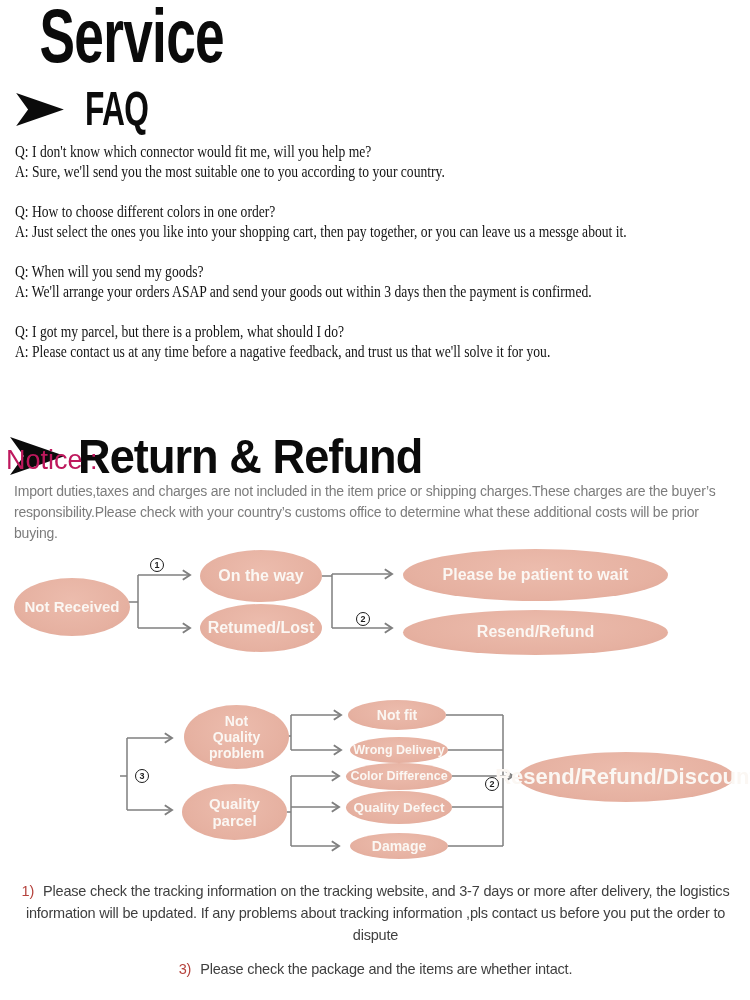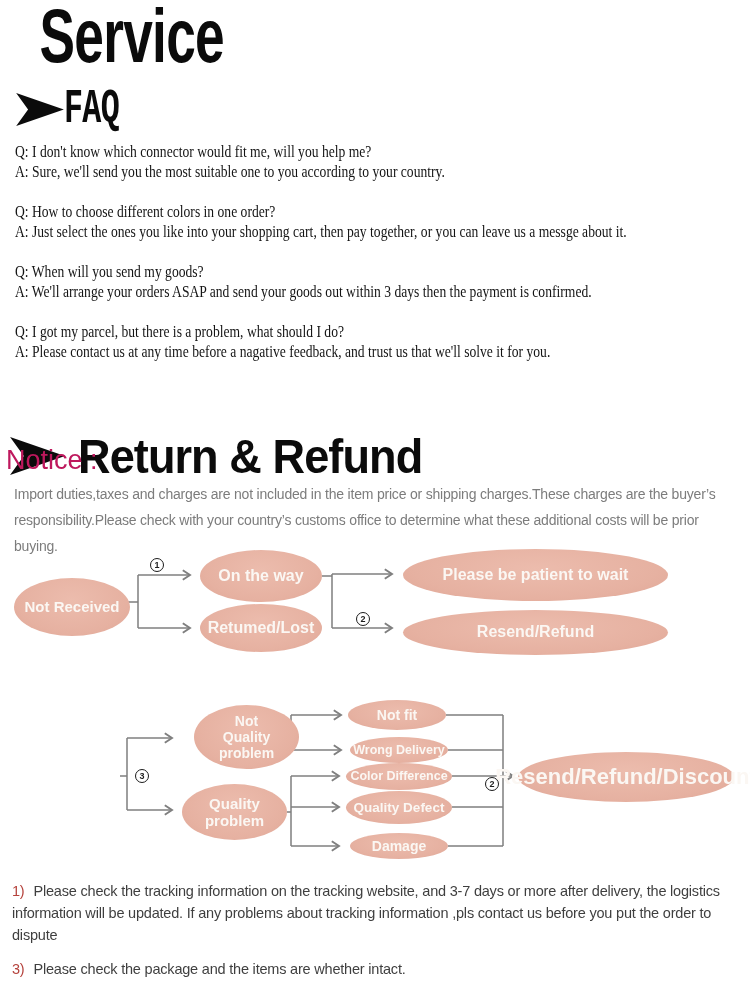--- a/index.html
+++ b/index.html
@@ -9,33 +9,33 @@
   }
   
   .page-title { position:absolute; top:0px; left:0; width:750px; text-align:left; }
   .page-title span{
     display:inline-block; font-weight:bold; font-size:76px; line-height:72px;
     color:#0b0b0b; transform:scaleX(0.70); transform-origin:50% 50%; letter-spacing:-1px;
   }
   .sec-header { position:absolute; display:flex; align-items:center; }
   .sec-header svg { display:block; }
   .hdr-label { display:inline-block; font-weight:bold; color:#0b0b0b; transform-origin:left center; letter-spacing:-1px; }
-  .faq-hdr   { top:88px; left:16px; gap:0;font-family:Liberation Mono, monospace; }
+  .faq-hdr   { top:88px; left:16px; gap:21px; }
   .faq-hdr .hdr-label { font-size:48px; line-height:42px; transform:scaleX(0.66); }
   .rr-hdr    { top:390px; left:9px; gap:12px;margin-top:44px; }
   .rr-hdr .hdr-label { font-size:49px; line-height:44px; transform:scaleX(0.92); }
   
   .qa-block { position:absolute; top:142px; left:15px; width:900px;
     font-family:"Liberation Serif", serif; font-size:17px; color:#141414; }
   .qa-pair { margin-bottom:20px; transform:scaleX(0.80); transform-origin:left top; }
   .qa-line { line-height:20px; white-space:nowrap; }
   
   .notice-title { position:absolute; top:446px; left:6px; font-size:27px; line-height:28px; color:#be185d; }
   .notice-body  { position:absolute; top:481px; left:14px; width:724px;
-    font-size:14px; line-height:26px; color:#7c7c7c; letter-spacing:-0.2px; }
+    font-size:14px; line-height:21px; color:#7c7c7c; letter-spacing:-0.2px; }
   
   .chart { position:absolute; left:0; width:750px; }
   .chart1 { top:542px; height:122px; }
   .chart2 { top:692px; height:178px; }
   .chart svg.wires { position:absolute; left:0; top:0; }
   .ellipse {
     position:absolute; border-radius:50%;
     background:radial-gradient(ellipse at 50% 38%, #ecbcad 0%, #e6b1a1 65%, #dfa696 100%);
     color:#fbf7f3; font-weight:bold; text-align:center;
     display:flex; align-items:center; justify-content:center; line-height:1.15;
@@ -46,34 +46,34 @@
     display:flex; align-items:center; justify-content:center; line-height:1;
   }
   
   .n-notrec   { left:14px;  top:36px; width:116px; height:58px; font-size:15px; }
   .n-ontheway { left:200px; top:8px;  width:122px; height:52px; font-size:16px; }
   .n-retlost  { left:200px; top:62px; width:122px; height:48px; font-size:16px; }
   .n-patient  { left:403px; top:7px;  width:265px; height:52px; font-size:16px; }
   .n-resref   { left:403px; top:68px; width:265px; height:45px; font-size:16px; }
   
   .n-received { left:10px;  top:53px;  width:112px; height:62px; font-size:16px; }
-  .n-notqual  { left:194px; top:13px;  width:105px; height:64px; font-size:14px; }
+  .n-notqual  { left:184px; top:13px;  width:105px; height:64px; font-size:14px; }
   .n-qual     { left:182px; top:92px;  width:105px; height:56px; font-size:15px; }
   .n-notfit   { left:348px; top:8px;   width:98px;  height:30px; font-size:14px; }
   .n-wrong    { left:350px; top:45px;  width:98px;  height:26px; font-size:12.5px; }
   .n-colordif { left:346px; top:71px;  width:106px; height:27px; font-size:12.5px; }
   .n-qualdef  { left:346px; top:99px;  width:106px; height:33px; font-size:13.5px; }
   .n-damage   { left:350px; top:141px; width:98px;  height:26px; font-size:14px; }
   .n-outcome  { left:518px; top:60px;  width:216px; height:50px; font-size:22px; }
   .wrap3 { display:inline-block; max-width:64px; }
   .wrap2 { display:inline-block; max-width:72px; }
   
   .notes { position:absolute; top:880px; left:12px; width:727px;
     font-size:14.5px; line-height:22px; color:#3f3f3f; letter-spacing:-0.2px; }
-  .note { margin-bottom:12px; }
+  .note { margin-bottom:12px;text-align:center; }
   .note-num { color:#b5423c; margin-right:9px; }
 </style>
 </head>
 <body>
 
 <div class="page-title">
   <span>Service</span>
 </div>
 
 <div class="sec-header faq-hdr">
@@ -156,21 +156,21 @@
       <line x1="291" y1="115" x2="339" y2="115" marker-end="url(#ah2)"></line>
       <line x1="291" y1="154" x2="339" y2="154" marker-end="url(#ah2)"></line>
       <path d="M446,23 H503 M448,58 H503 M452,84 H503 M452,115 H503 M448,154 H503 M503,23 V154"></path>
       <line x1="503" y1="84" x2="513" y2="84" marker-end="url(#ah2)"></line>
     </g>
   </svg>
   <div class="ellipse n-notqual">
     <span class="wrap3">Not Quality problem</span>
   </div>
   <div class="ellipse n-qual">
-    <span class="wrap2">Quality problem</span>
+    <span class="wrap2">Quality parcel</span>
   </div>
   <div class="ellipse n-notfit">Not fit</div>
   <div class="ellipse n-wrong">Wrong Delivery</div>
   <div class="ellipse n-colordif">Color Difference</div>
   <div class="ellipse n-qualdef">Quality Defect</div>
   <div class="ellipse n-damage">Damage</div>
   <div class="ellipse n-outcome">Resend/Refund/Discount</div>
   <span class="step-circle" style="left:135px; top:77px;">3</span>
   <span class="step-circle" style="left:485px; top:85px;">2</span>
 </div>

